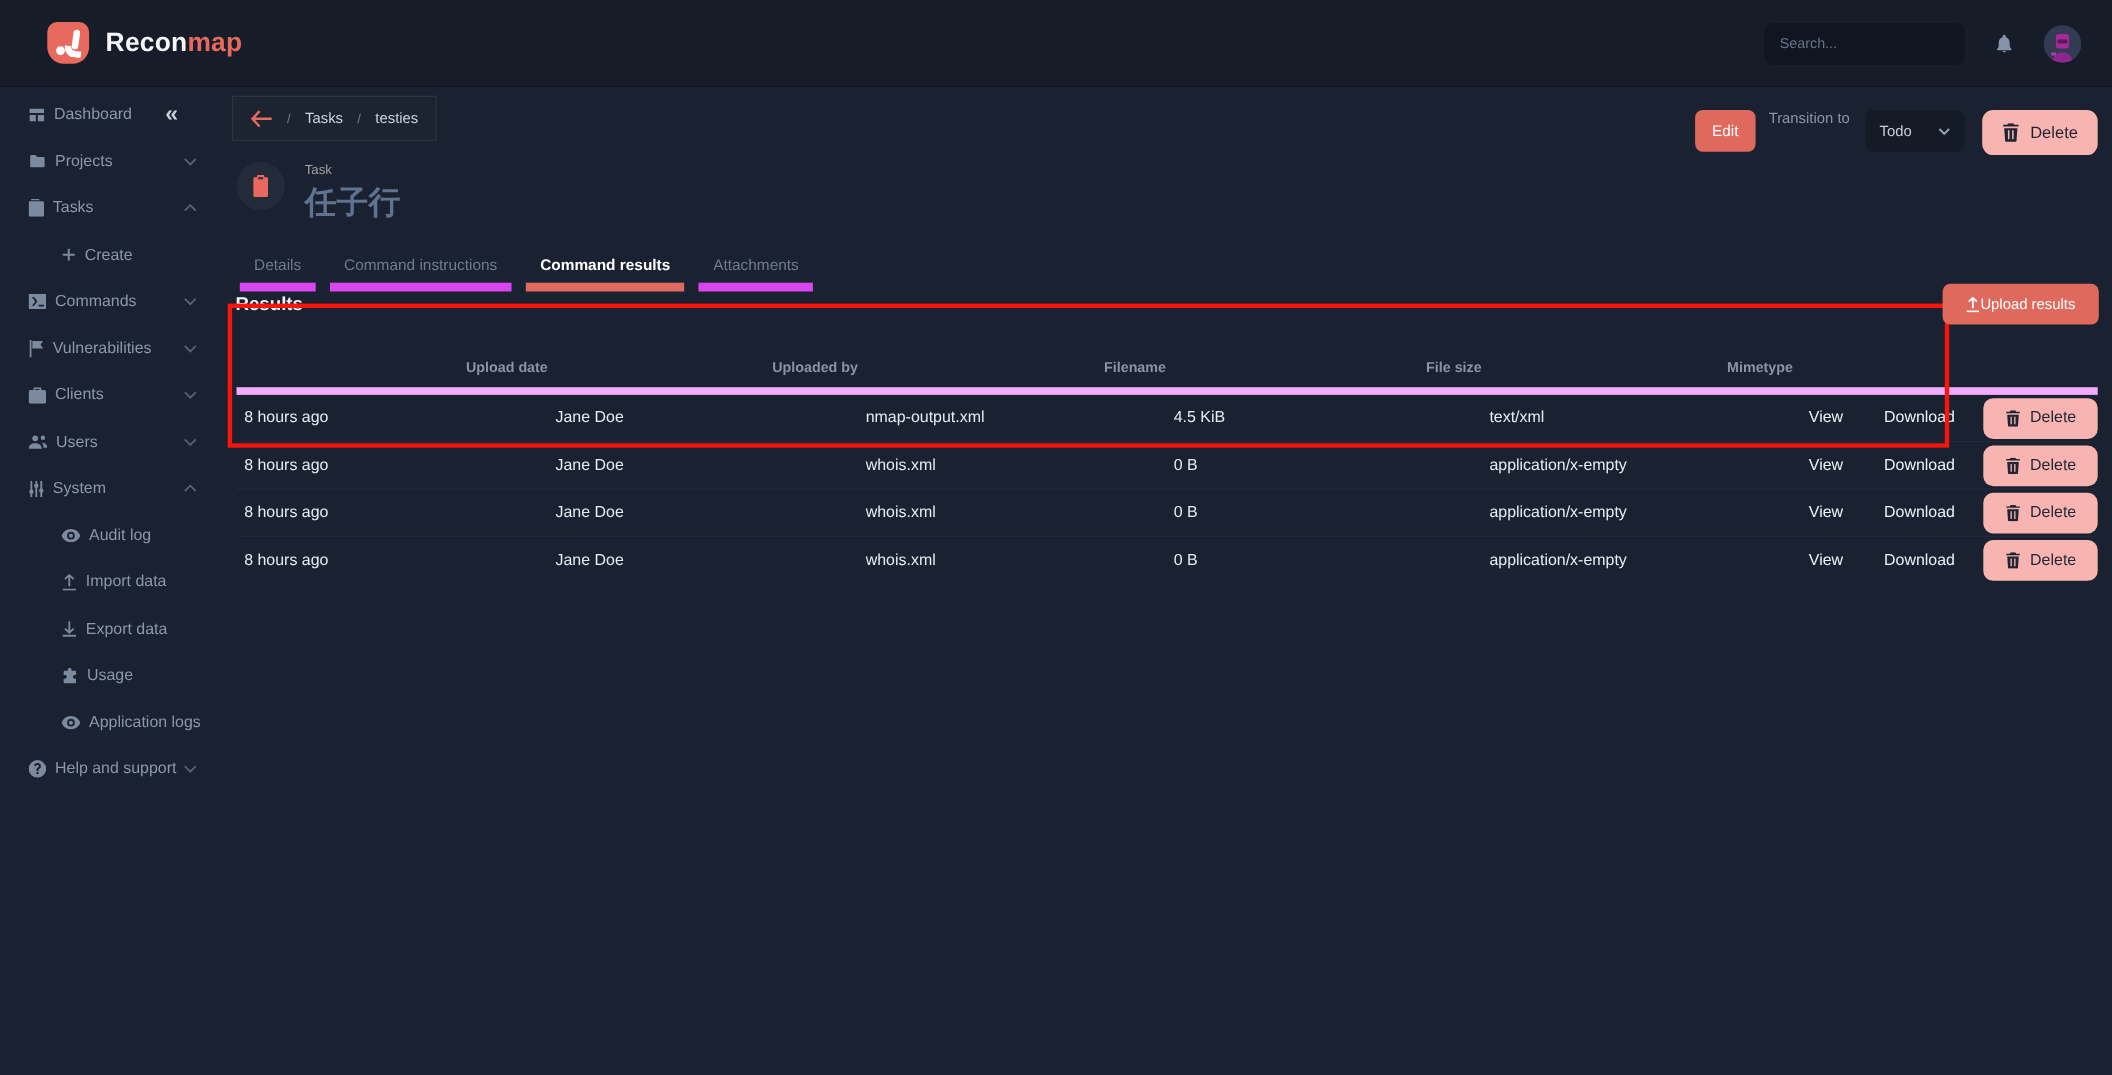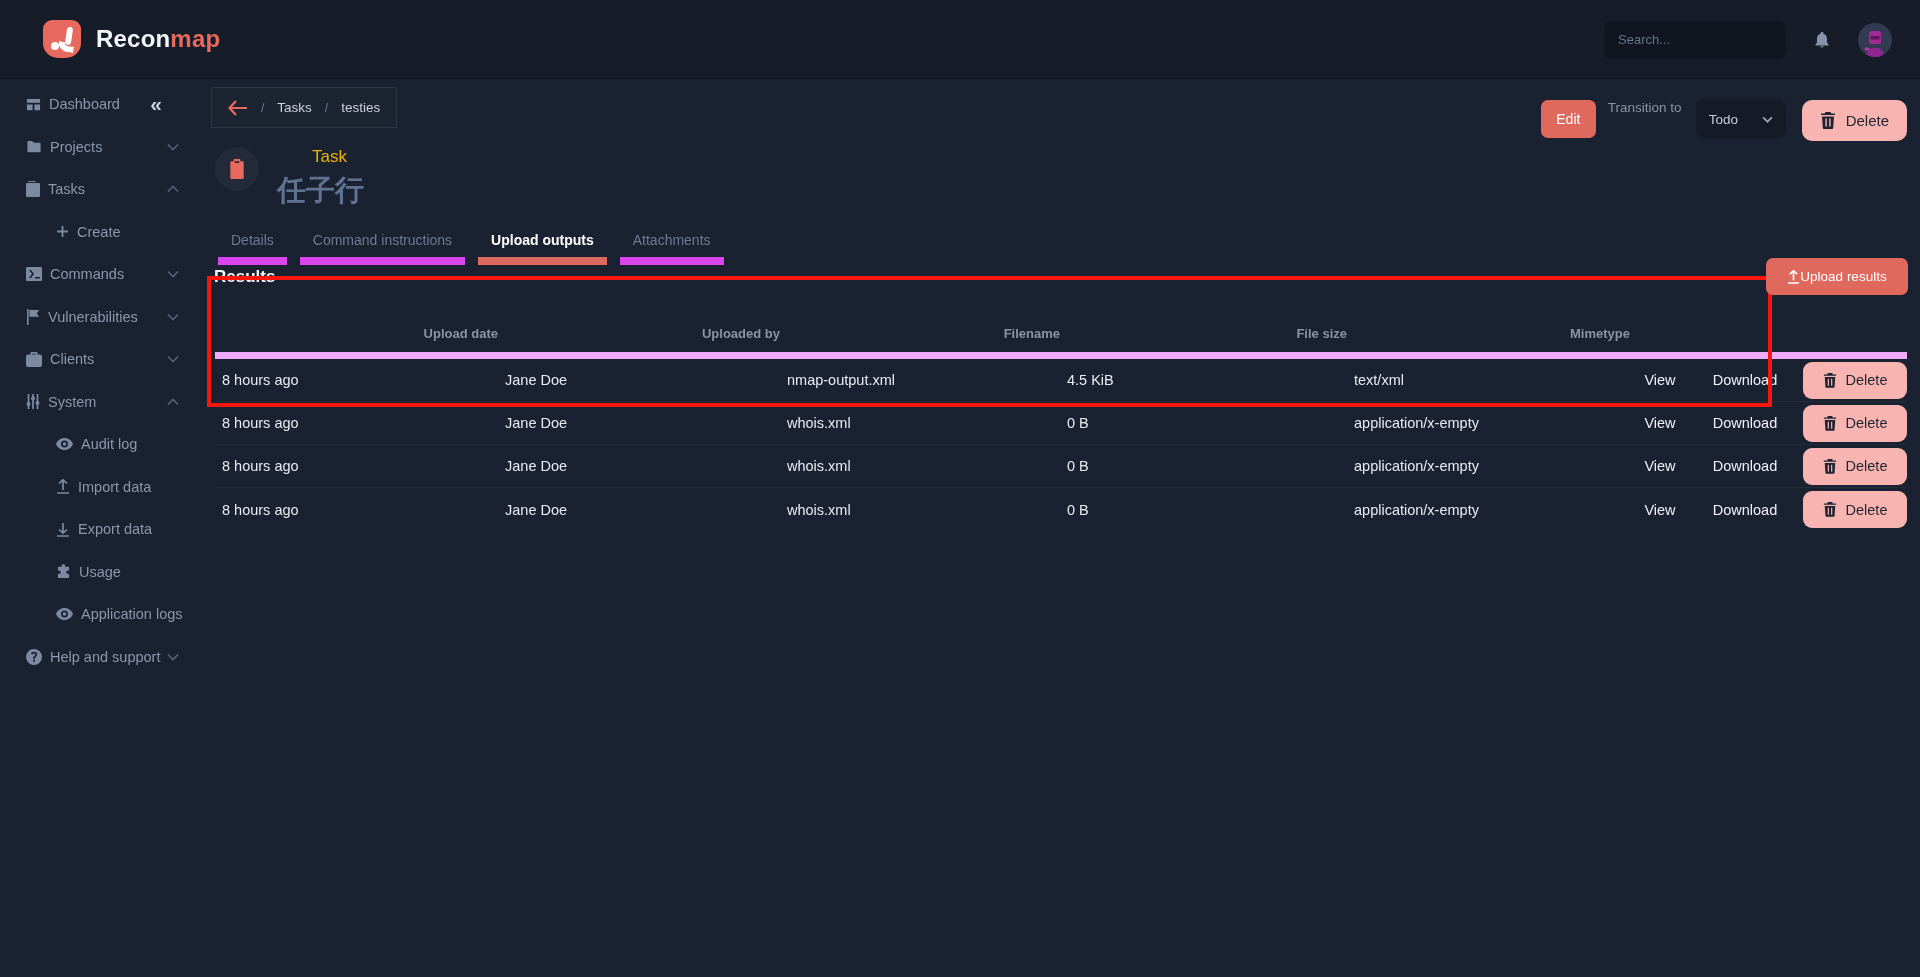--- a/index.html
+++ b/index.html
@@ -93,21 +93,21 @@
     border-radius:10px; font-size:15px; cursor:pointer; font-family:inherit;
     display:flex; align-items:center; gap:10px; padding:0 18px; margin-left:16px;
   }
   .btn-delete svg, .row-delete svg { flex:0 0 auto; }
 
   .task-head { position:absolute; left:215px; top:147px; display:flex; gap:18px; }
   .task-avatar {
     width:44px; height:44px; border-radius:50%; background:#232b3b;
     display:flex; align-items:center; justify-content:center; color:#e8695d;
   }
-  .task-kind { color:#eab308; font-size:17px; margin-bottom:4px;margin-left:35px; }
+  .task-kind { color:#a3a3a3; font-size:12px; margin-bottom:4px; }
   .task-title { color:#5f7390; font-size:29px; font-weight:bold; }
 
   
   .tabs { position:absolute; left:218px; top:226px; display:flex; gap:13px; }
   .tab {
     padding:6px 13px 9px; font-size:14px; color:#6e7b91; cursor:pointer;
     border-bottom:8px solid #d946ef;
   }
   .tab.active { color:#ffffff; font-weight:bold; border-bottom-color:#dd6a5e; }
 
@@ -262,20 +262,36 @@
         </svg>
       </span>
     <span>Clients</span>
     <span class="chev">
         <svg width="12" height="8" viewBox="0 0 12 8" fill="none" stroke="currentColor" stroke-width="1.6">
           <path d="M1 1.5 6 6.5 11 1.5"></path>
         </svg>
       </span>
   </div>
 
+  <div class="side-item">
+    <span class="s-icon">
+        <svg width="17" height="14" viewBox="0 0 17 14" fill="currentColor">
+          <circle cx="6" cy="3.5" r="2.6"></circle>
+          <path d="M0 13c0-3.2 2.7-5 6-5s6 1.8 6 5z"></path>
+          <circle cx="13" cy="3" r="2"></circle>
+          <path d="M12.2 7.2c2.6.2 4.8 1.8 4.8 4.8h-3.4a7 7 0 0 0-1.4-4.8z"></path>
+        </svg>
+      </span>
+    <span>Users</span>
+    <span class="chev">
+        <svg width="12" height="8" viewBox="0 0 12 8" fill="none" stroke="currentColor" stroke-width="1.6">
+          <path d="M1 1.5 6 6.5 11 1.5"></path>
+        </svg>
+      </span>
+  </div>
 
   <div class="side-item">
     <span class="s-icon">
         <svg width="14" height="15" viewBox="0 0 14 15" fill="none" stroke="currentColor" stroke-width="1.7">
           <path d="M2.5 0v15M7 0v15M11.5 0v15"></path>
           <circle cx="2.5" cy="10" r="2" fill="currentColor" stroke="none"></circle>
           <circle cx="7" cy="4.5" r="2" fill="currentColor" stroke="none"></circle>
           <circle cx="11.5" cy="9" r="2" fill="currentColor" stroke="none"></circle>
         </svg>
       </span>
@@ -391,21 +407,21 @@
   </div>
   <div>
     <div class="task-kind">Task</div>
     <div class="task-title">任子行</div>
   </div>
 </div>
 
 <div class="tabs">
   <div class="tab">Details</div>
   <div class="tab">Command instructions</div>
-  <div class="tab active">Upload outputs</div>
+  <div class="tab active">Command results</div>
   <div class="tab">Attachments</div>
 </div>
 
 <div class="results-heading">Results</div>
 
 <button class="btn-upload">
   <svg width="13" height="14" viewBox="0 0 14 15" fill="none" stroke="currentColor" stroke-width="1.8">
       <path d="M7 11V1M3 4.5 7 .8l4 3.7M1 14h12"></path>
     </svg>
   <span>Upload results</span>

